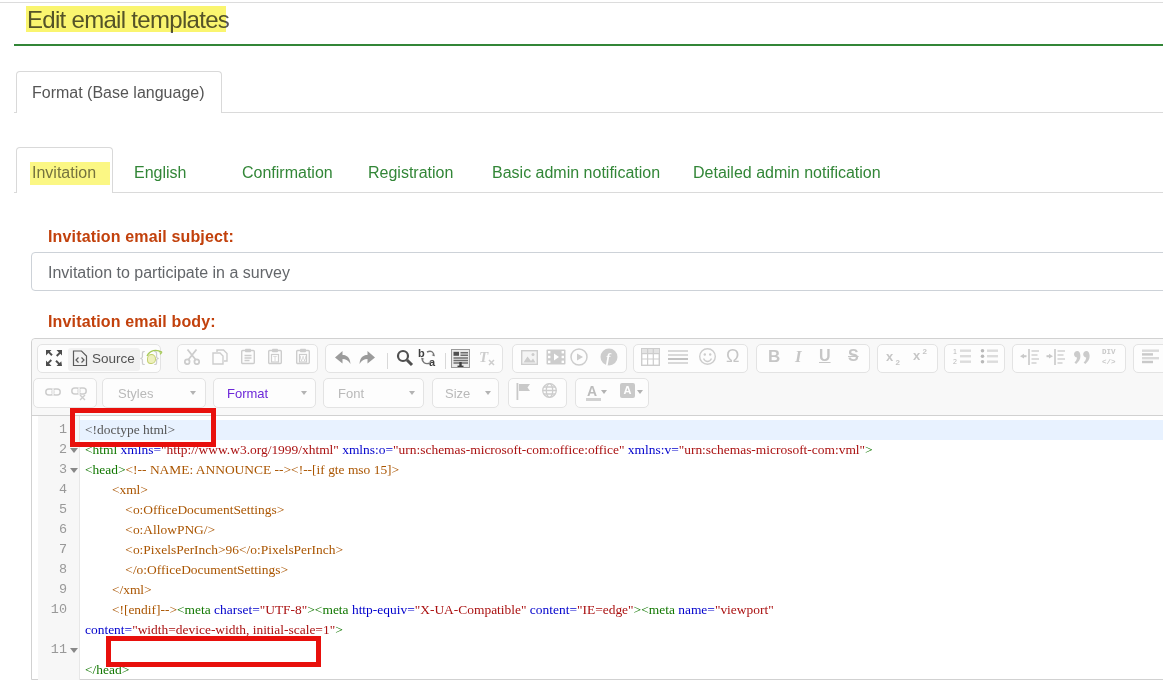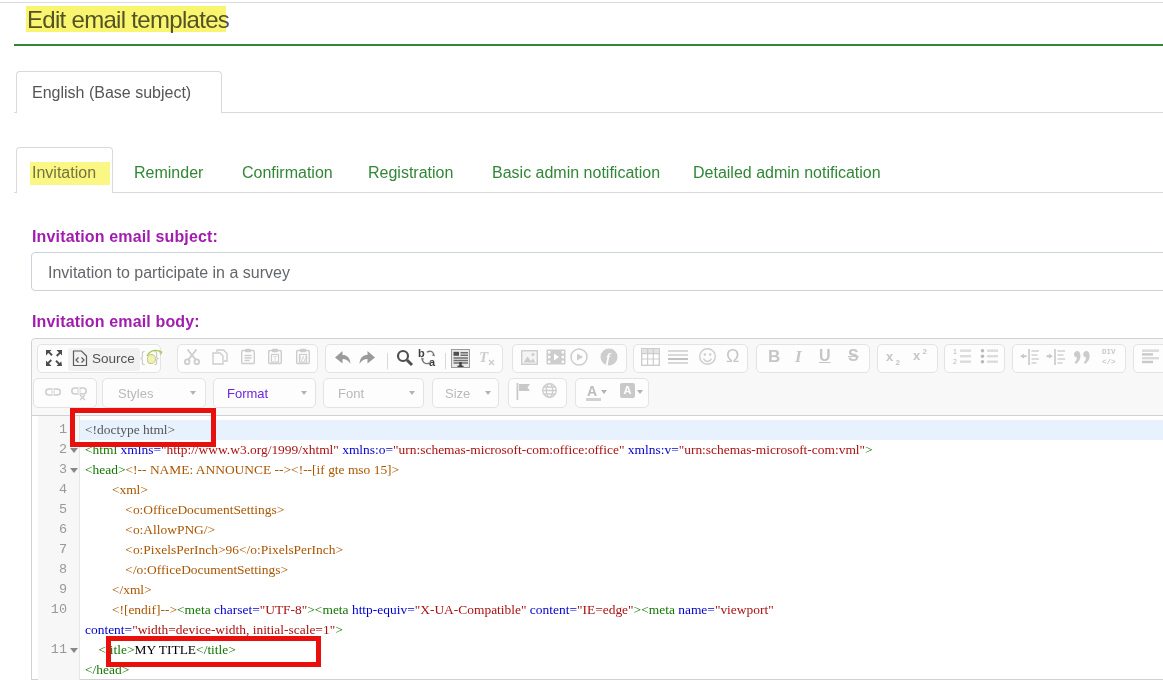--- a/index.html
+++ b/index.html
@@ -20,21 +20,21 @@
   border:1px solid #d9d9d9; border-bottom:none; border-radius:4px 4px 0 0; z-index:2;
   font-size:16px; color:#555; line-height:42px; padding-left:15px; }
 
 #nav2line { left:14px; top:192px; width:1386px; height:1px; background:#dadada; }
 #tab-inv { left:16px; top:147px; width:97px; height:46px; background:#fff;
   border:1px solid #d9d9d9; border-bottom:none; border-radius:4px 4px 0 0; z-index:2;
   font-size:16px; color:#777; line-height:50px; padding-left:15px; }
 .ntab { top:165px; font-size:16px; color:#328637; line-height:16px; }
 #hl2 { left:30px; top:162px; width:80px; height:23px; background:rgba(250,246,110,0.85); }
 
-.lbl { left:32px; font-weight:bold; font-size:16px; color:#a21caf; line-height:16px; letter-spacing:0.15px; }
+.lbl { left:48px; font-weight:bold; font-size:16px; color:#c2410c; line-height:16px; letter-spacing:0.15px; }
 #input1 { left:31px; top:252px; width:1369px; height:39px; background:#fff;
   border:1px solid #cdd2d8; border-radius:4px; }
 #input1 span { position:absolute; left:16px; top:11px; font-size:16px; color:#63666a; }
 
 #editor { left:31px; top:338px; width:1369px; height:342px;
   border:1px solid #d1d1d1; border-radius:4px 4px 0 0; background:#fff; }
 .grp { position:absolute; height:29px; top:5px; background:#fdfdfd;
   border:1px solid #e3e3e3; border-radius:5px; }
 .grp2 { position:absolute; height:30px; top:39px; background:#fdfdfd;
   border:1px solid #e3e3e3; border-radius:5px; }
@@ -61,25 +61,25 @@
 #r2 { left:106px; top:636px; width:215px; height:31px; }
 </style>
 </head>
 <body>
 <div id="wrap">
   <div class="abs" id="topline"></div>
   <div class="abs" id="title">Edit email templates</div>
   <div class="abs hl" id="hl1"></div>
   <div class="abs" id="greenhr"></div>
   <div class="abs" id="nav1line"></div>
-  <div class="abs" id="tab-en">English (Base subject)</div>
+  <div class="abs" id="tab-en">Format (Base language)</div>
   <div class="abs" id="nav2line"></div>
   <div class="abs" id="tab-inv">Invitation</div>
   <div class="abs hl" id="hl2"></div>
-  <div class="abs ntab" style="left:134px;">Reminder</div>
+  <div class="abs ntab" style="left:134px;">English</div>
   <div class="abs ntab" style="left:242px;">Confirmation</div>
   <div class="abs ntab" style="left:368px;">Registration</div>
   <div class="abs ntab" style="left:492px;">Basic admin notification</div>
   <div class="abs ntab" style="left:693px;">Detailed admin notification</div>
   <div class="abs lbl" style="top:228.5px;">Invitation email subject:</div>
   <div class="abs" id="input1">
       <span>Invitation to participate in a survey</span>
     </div>
   <div class="abs lbl" style="top:313.5px;">Invitation email body:</div>
   <div class="abs" id="editor"></div>
@@ -368,17 +368,16 @@
   <div class="cl" style="top:440px;text-align:center;"><span class="t">&lt;html</span> <span class="a">xmlns=</span><span class="s">"http://www.w3.org/1999/xhtml"</span> <span class="a">xmlns:o=</span><span class="s">"urn:schemas-microsoft-com:office:office"</span> <span class="a">xmlns:v=</span><span class="s">"urn:schemas-microsoft-com:vml"</span><span class="t">&gt;</span></div>
   <div class="cl" style="top:460px;"><span class="t">&lt;head&gt;</span><span class="c">&lt;!-- NAME: ANNOUNCE --&gt;&lt;!--[if gte mso 15]&gt;</span></div>
   <div class="cl" style="top:480px;"><span class="c">        &lt;xml&gt;</span></div>
   <div class="cl" style="top:500px;"><span class="c">            &lt;o:OfficeDocumentSettings&gt;</span></div>
   <div class="cl" style="top:520px;"><span class="c">            &lt;o:AllowPNG/&gt;</span></div>
   <div class="cl" style="top:540px;"><span class="c">            &lt;o:PixelsPerInch&gt;96&lt;/o:PixelsPerInch&gt;</span></div>
   <div class="cl" style="top:560px;"><span class="c">            &lt;/o:OfficeDocumentSettings&gt;</span></div>
   <div class="cl" style="top:580px;"><span class="c">        &lt;/xml&gt;</span></div>
   <div class="cl" style="top:600px;"><span class="c">        &lt;![endif]--&gt;</span><span class="t">&lt;meta</span> <span class="a">charset=</span><span class="s">"UTF-8"</span><span class="t">&gt;&lt;meta</span> <span class="a">http-equiv=</span><span class="s">"X-UA-Compatible"</span> <span class="a">content=</span><span class="s">"IE=edge"</span><span class="t">&gt;&lt;meta</span> <span class="a">name=</span><span class="s">"viewport"</span></div>
   <div class="cl" style="top:620px;"><span class="a">content=</span><span class="s">"width=device-width, initial-scale=1"</span><span class="t">&gt;</span></div>
-  <div class="cl" style="top:640px;">    <span class="t">&lt;title&gt;</span>MY TITLE<span class="t">&lt;/title&gt;</span></div>
   <div class="cl" style="top:660px;"><span class="t">&lt;/head&gt;</span></div>
   <div class="abs redrect" id="r1"></div>
   <div class="abs redrect" id="r2"></div>
 </div>
 
 </body></html>

